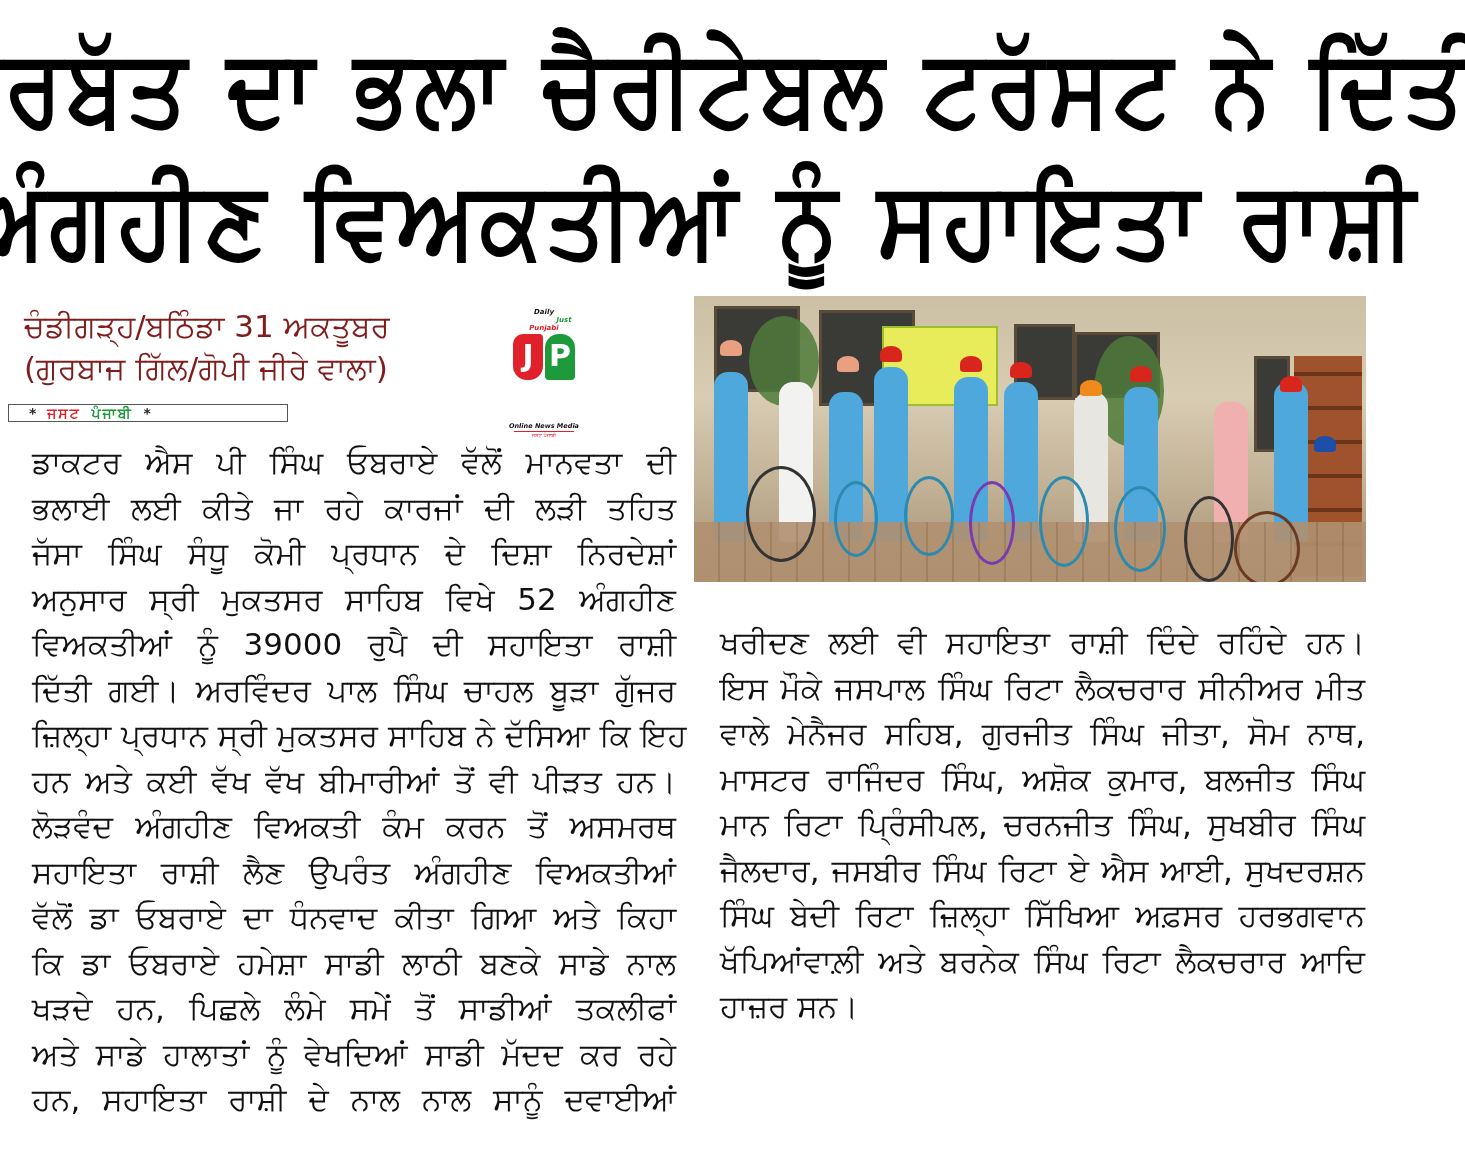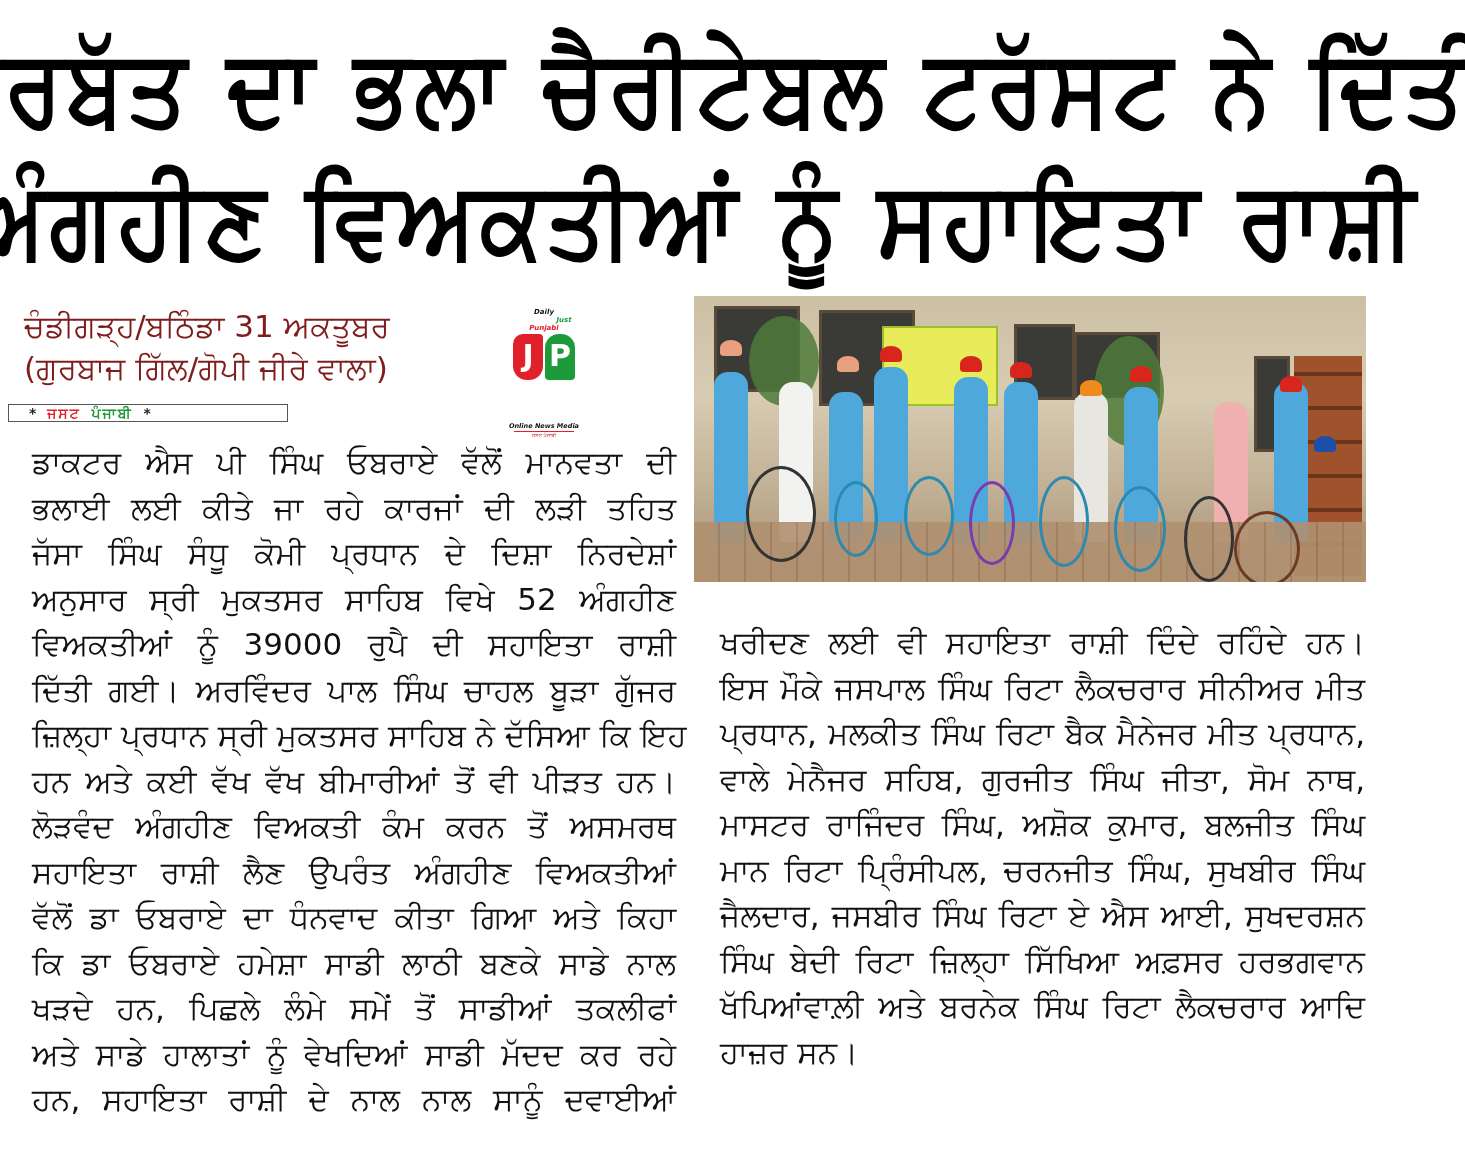--- a/index.html
+++ b/index.html
@@ -156,21 +156,20 @@
     <span class="ln">ਵੱਲੋਂ ਡਾ ਓਬਰਾਏ ਦਾ ਧੰਨਵਾਦ ਕੀਤਾ ਗਿਆ ਅਤੇ ਕਿਹਾ</span>
     <span class="ln">ਕਿ ਡਾ ਓਬਰਾਏ ਹਮੇਸ਼ਾ ਸਾਡੀ ਲਾਠੀ ਬਣਕੇ ਸਾਡੇ ਨਾਲ</span>
     <span class="ln">ਖੜਦੇ ਹਨ, ਪਿਛਲੇ ਲੰਮੇ ਸਮੇਂ ਤੋਂ ਸਾਡੀਆਂ ਤਕਲੀਫਾਂ</span>
     <span class="ln">ਅਤੇ ਸਾਡੇ ਹਾਲਾਤਾਂ ਨੂੰ ਵੇਖਦਿਆਂ ਸਾਡੀ ਮੱਦਦ ਕਰ ਰਹੇ</span>
     <span class="ln">ਹਨ, ਸਹਾਇਤਾ ਰਾਸ਼ੀ ਦੇ ਨਾਲ ਨਾਲ ਸਾਨੂੰ ਦਵਾਈਆਂ</span>
   </div>
 
   <div class="col col-right">
     <span class="ln">ਖਰੀਦਣ ਲਈ ਵੀ ਸਹਾਇਤਾ ਰਾਸ਼ੀ ਦਿੰਦੇ ਰਹਿੰਦੇ ਹਨ।</span>
     <span class="ln">ਇਸ ਮੌਕੇ ਜਸਪਾਲ ਸਿੰਘ ਰਿਟਾ ਲੈਕਚਰਾਰ ਸੀਨੀਅਰ ਮੀਤ</span>
-    <span class="ln">ਪ੍ਰਧਾਨ, ਮਲਕੀਤ ਸਿੰਘ ਰਿਟਾ ਬੈਕ ਮੈਨੇਜਰ ਮੀਤ ਪ੍ਰਧਾਨ,</span>
     <span class="ln">ਵਾਲੇ ਮੇਨੈਜਰ ਸਹਿਬ, ਗੁਰਜੀਤ ਸਿੰਘ ਜੀਤਾ, ਸੋਮ ਨਾਥ,</span>
     <span class="ln">ਮਾਸਟਰ ਰਾਜਿੰਦਰ ਸਿੰਘ, ਅਸ਼ੋਕ ਕੁਮਾਰ, ਬਲਜੀਤ ਸਿੰਘ</span>
     <span class="ln">ਮਾਨ ਰਿਟਾ ਪ੍ਰਿੰਸੀਪਲ, ਚਰਨਜੀਤ ਸਿੰਘ, ਸੁਖਬੀਰ ਸਿੰਘ</span>
     <span class="ln">ਜੈਲਦਾਰ, ਜਸਬੀਰ ਸਿੰਘ ਰਿਟਾ ਏ ਐਸ ਆਈ, ਸੁਖਦਰਸ਼ਨ</span>
     <span class="ln">ਸਿੰਘ ਬੇਦੀ ਰਿਟਾ ਜ਼ਿਲ੍ਹਾ ਸਿੱਖਿਆ ਅਫ਼ਸਰ ਹਰਭਗਵਾਨ</span>
     <span class="ln">ਖੱਪਿਆਂਵਾਲ਼ੀ ਅਤੇ ਬਰਨੇਕ ਸਿੰਘ ਰਿਟਾ ਲੈਕਚਰਾਰ ਆਦਿ</span>
     <span class="ln last">ਹਾਜ਼ਰ ਸਨ।</span>
   </div>
 
 </div>

